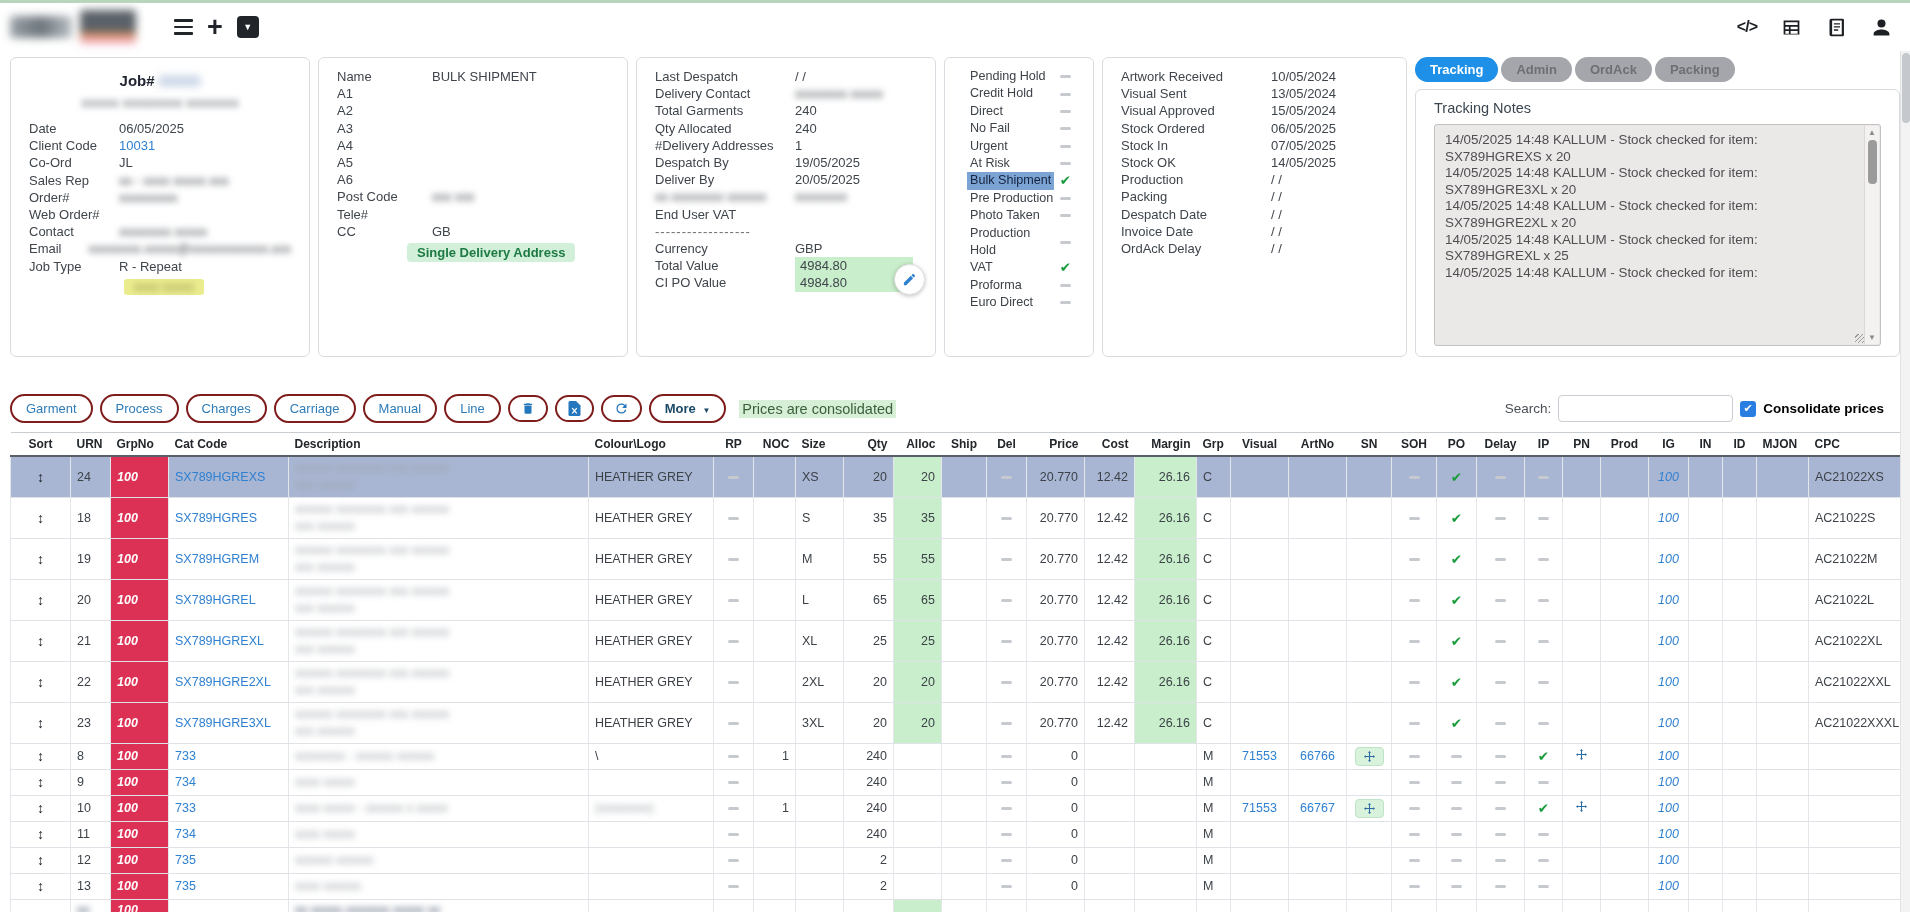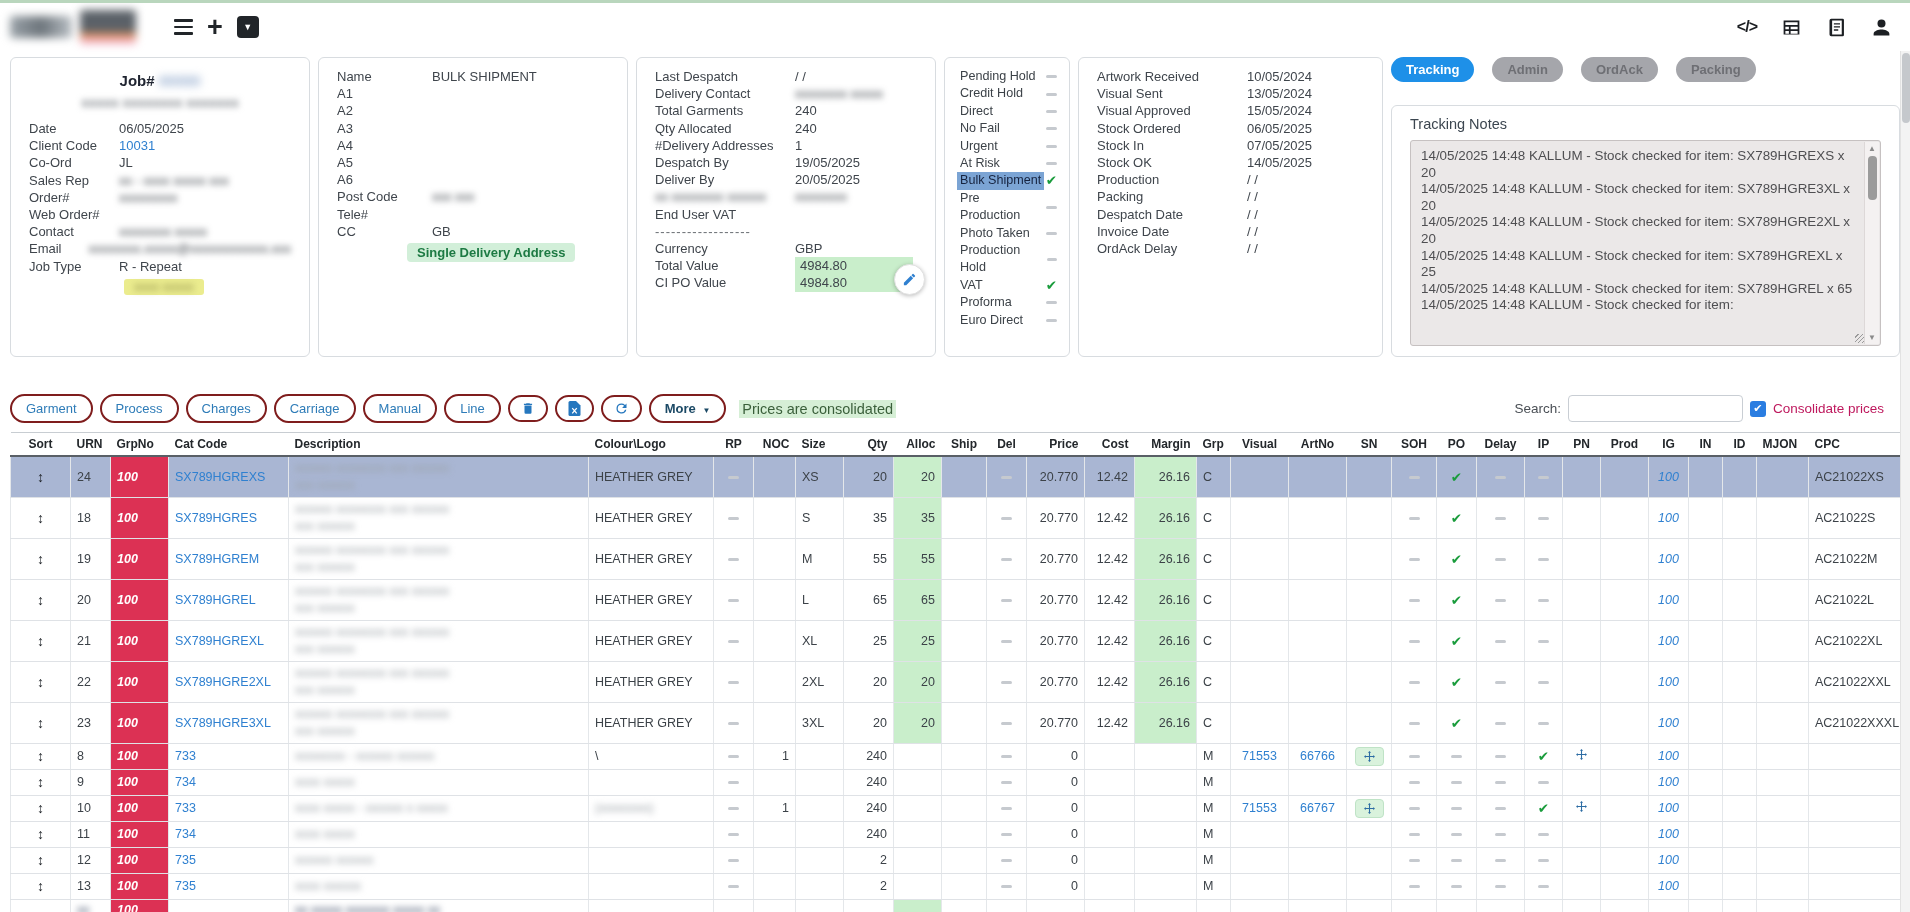--- a/index.html
+++ b/index.html
@@ -48,32 +48,32 @@
   .addr-card .kv-label { width:95px; }
   .badge-green { display:inline-block; margin:3px 0 0 70px; background:#d2efd9; color:#1d7a43; font-weight:700;
                  border-radius:4px; padding:2px 10px; font-size:13px; }
 
   .desp-card { width:300px; position:relative; }
   .desp-card .kv-label { width:140px; }
   .pencil-btn { position:absolute; right:10px; top:206px; width:31px; height:31px; border-radius:50%;
     background:#fff; border:1px solid #e2e2e2; box-shadow:0 1px 4px rgba(0,0,0,.25);
     display:flex; align-items:center; justify-content:center; cursor:pointer; }
 
-  .flags-card { width:126px; padding:10px 12px; }
+  .flags-card { width:150px; padding:10px 22px; }
   .flag-row { display:flex; justify-content:space-between; align-items:center; line-height:17.4px; cursor:pointer; }
   .flag-row .fl { font-size:12.6px; padding:0 3px; }
   .flag-row.hl .fl { background:#7ba4d4; color:#16233f; }
   .dash { display:inline-block; width:11px; height:3px; background:#c6cacf; border-radius:2px; vertical-align:middle; }
   .chk { color:#1a9c3c; font-weight:900; font-size:13.5px; }
 
   .dates-card { width:305px; }
   .dates-card .kv-label { width:150px; }
 
   .tracking { flex:1; display:flex; flex-direction:column; }
-  .ttabs { display:flex; gap:18px; margin-bottom:23px; }
+  .ttabs { display:flex; gap:3px; margin-bottom:7px; }
   .ttab { border-radius:16px; padding:5px 15px; font-size:13px; font-weight:700; background:#a5a6ab; color:#6e6f74; cursor:pointer; }
   .ttab.active { background:#1e90e8; color:#fff; }
   .tcard { flex:1; display:flex; flex-direction:column; }
   .t-title { color:#3c4650; font-size:14.5px; margin-bottom:8px; }
   .notes { position:relative; flex:1; background:#ebe8e8; border:1px solid #c6c1c1; border-radius:3px;
            overflow:hidden; padding:7px 26px 7px 10px; cursor:text; }
   .note { font-size:13.4px; line-height:16.6px; color:#4f4f52; }
   .vsb { position:absolute; top:1px; right:1px; bottom:1px; width:15px; background:#f4f1f1; border-left:1px solid #ddd8d8;
          display:flex; flex-direction:column; align-items:center; font-size:8px; color:#8a8a8a; padding:2px 0; }
   .vsb .thumb { width:9px; height:44px; background:#9b9b9b; border-radius:4px; margin-top:3px; }
@@ -88,21 +88,21 @@
           padding:5px 14px; font-size:13px; cursor:pointer; font-family:inherit; }
   .pill.ico { padding:4px 11px; display:flex; align-items:center; }
   .pill.more { color:#1b4965; font-weight:600;text-align:right; }
   .pill.more .caret { font-size:8px; margin-left:3px; }
   .status-txt { margin-left:6px; font-size:14.5px; background:#d6efd6; color:#3a5f3a; padding:1px 3px; }
   .search-wrap { margin-left:auto; display:flex; align-items:center; gap:7px; }
   .search-wrap .slabel { color:#4a4f55; font-size:13.5px; }
   .search-input { width:175px; height:27px; border:1px solid #c9ced4; border-radius:4px; font-family:inherit; padding:0 6px; }
   .cbx { width:16px; height:16px; background:#2a7de1; border-radius:3px; color:#fff; font-size:11px; font-weight:900;
          display:flex; align-items:center; justify-content:center; cursor:pointer; }
-  .cb-label { font-weight:400; font-size:13.5px; color:#be185d; }
+  .cb-label { font-weight:700; font-size:13.5px; color:#000000; }
 
   
   table { width:100%; border-collapse:collapse; table-layout:fixed; }
   th { font-size:12px; font-weight:700; color:#23272b; padding:4px 6px; white-space:nowrap;
        border-top:1px solid #c8cdd2; border-bottom:2px solid #595f66; cursor:pointer; }
   td { font-size:12.5px; padding:2px 6px; border-right:1px solid #e4e7ea; border-bottom:1px solid #dfe2e6;
        white-space:nowrap; overflow:hidden; }
   td:first-child { border-left:1px solid #e4e7ea; }
   tr.garment td { height:41px; }
   tr.process td { height:26px; }
@@ -422,21 +422,20 @@
         <div class="ttab">Packing</div>
       </div>
     <div class="card tcard">
       <div class="t-title">Tracking Notes</div>
       <div class="notes">
         <div id="notes-inner">
             <div class="note">14/05/2025 14:48 KALLUM - Stock checked for item: SX789HGREXS x 20</div>
             <div class="note">14/05/2025 14:48 KALLUM - Stock checked for item: SX789HGRE3XL x 20</div>
             <div class="note">14/05/2025 14:48 KALLUM - Stock checked for item: SX789HGRE2XL x 20</div>
             <div class="note">14/05/2025 14:48 KALLUM - Stock checked for item: SX789HGREXL x 25</div>
-            <div class="note">14/05/2025 14:48 KALLUM - Stock checked for item: SX789HGREL x 65</div>
             <div class="note">14/05/2025 14:48 KALLUM - Stock checked for item:</div>
           </div>
         <div class="vsb">
           <span>▲</span>
           <div class="thumb"></div>
           <span class="dn">▼</span>
         </div>
         <div class="grip"></div>
       </div>
     </div>

